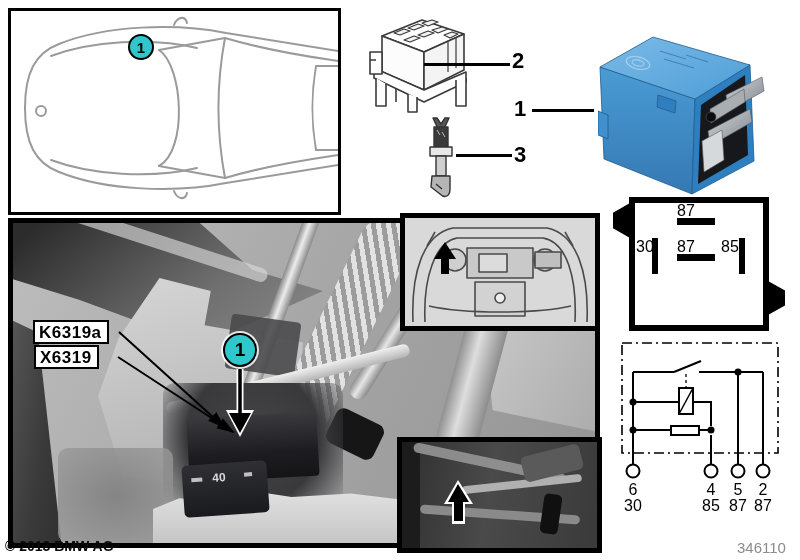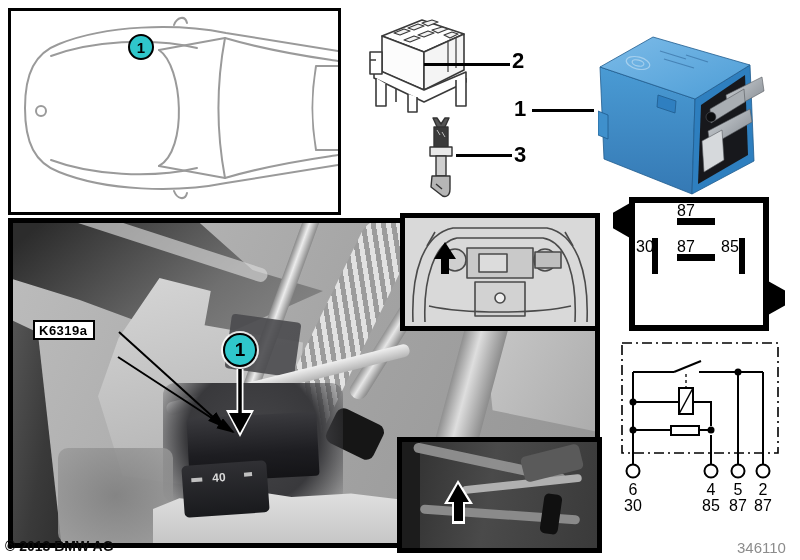--- a/index.html
+++ b/index.html
@@ -30,21 +30,21 @@
 
   
   #schematic { left:620px; top:341px; width:160px; height:172px; }
   .term-col { position:absolute; width:36px; text-align:center; font-size:16px; line-height:1; }
 
   
   #main-photo { left:8px; top:218px; width:592px; height:330px; border:5px solid #000;
                 background:linear-gradient(115deg,#bdbdbd,#a3a3a3 55%,#949494); overflow:hidden; }
   #main-photo .ph { position:absolute; }
   .code-box { position:absolute; background:#fff; border:2px solid #000; font-weight:bold;
-              font-size:13px; line-height:1; padding:2px 5px 1px 4px; letter-spacing:0.5px; }
+              font-size:17px; line-height:1; padding:2px 5px 1px 4px; letter-spacing:0.5px; }
   #photo-marker { left:210px; top:110px; width:34px; height:34px; font-size:19px;
                   box-shadow:0 0 0 2px rgba(255,255,255,.85); }
   #watermark { left:5px; top:307px; width:134px; height:19px; background:rgba(255,255,255,.8);
                color:#999; font-size:13px; line-height:19px; padding-left:6px; white-space:nowrap; }
   #fuse { left:170px; top:240px; width:85px; height:52px; transform:rotate(-4deg);
           background:linear-gradient(180deg,#303034,#191a1d); border-radius:5px; }
   #fuse-label { position:absolute; left:30px; top:7px; color:#d8d8d8; font-size:12px; font-weight:bold; }
   .fuse-dash { position:absolute; background:#c0c0c0; height:4px; }
 
   
@@ -251,20 +251,21 @@
     </defs>
     <line x1="106" y1="109" x2="211" y2="204" stroke="#000" stroke-width="2" marker-end="url(#ah)"></line>
     <line x1="105" y1="134" x2="220" y2="209" stroke="#000" stroke-width="2" marker-end="url(#ah)"></line>
     <line x1="227" y1="146" x2="227" y2="192" stroke="#fff" stroke-width="7"></line>
     <polygon points="213,187 241,187 227,214" fill="#fff"></polygon>
     <line x1="227" y1="146" x2="227" y2="190" stroke="#000" stroke-width="3.5"></line>
     <polygon points="216,190 238,190 227,210" fill="#000"></polygon>
   </svg>
 
   <div class="code-box" style="left:20px;top:97px">K6319a</div>
+  <div class="code-box" style="left:21px;top:122px">X6319</div>
   <div class="abs marker" id="photo-marker">
     <span>1</span>
   </div>
 </div>
 
 <div class="abs" id="inset-top">
   <svg width="190" height="108" viewBox="0 0 190 108">
     <g fill="none" stroke="#4a4a4a" stroke-width="1.6" stroke-linejoin="round">
       <path d="M8,104 C6,55 18,16 48,10 L142,10 C172,16 184,55 182,104"></path>
       <path d="M20,104 C18,60 30,24 52,20 L138,20 C162,24 172,60 170,104"></path>

